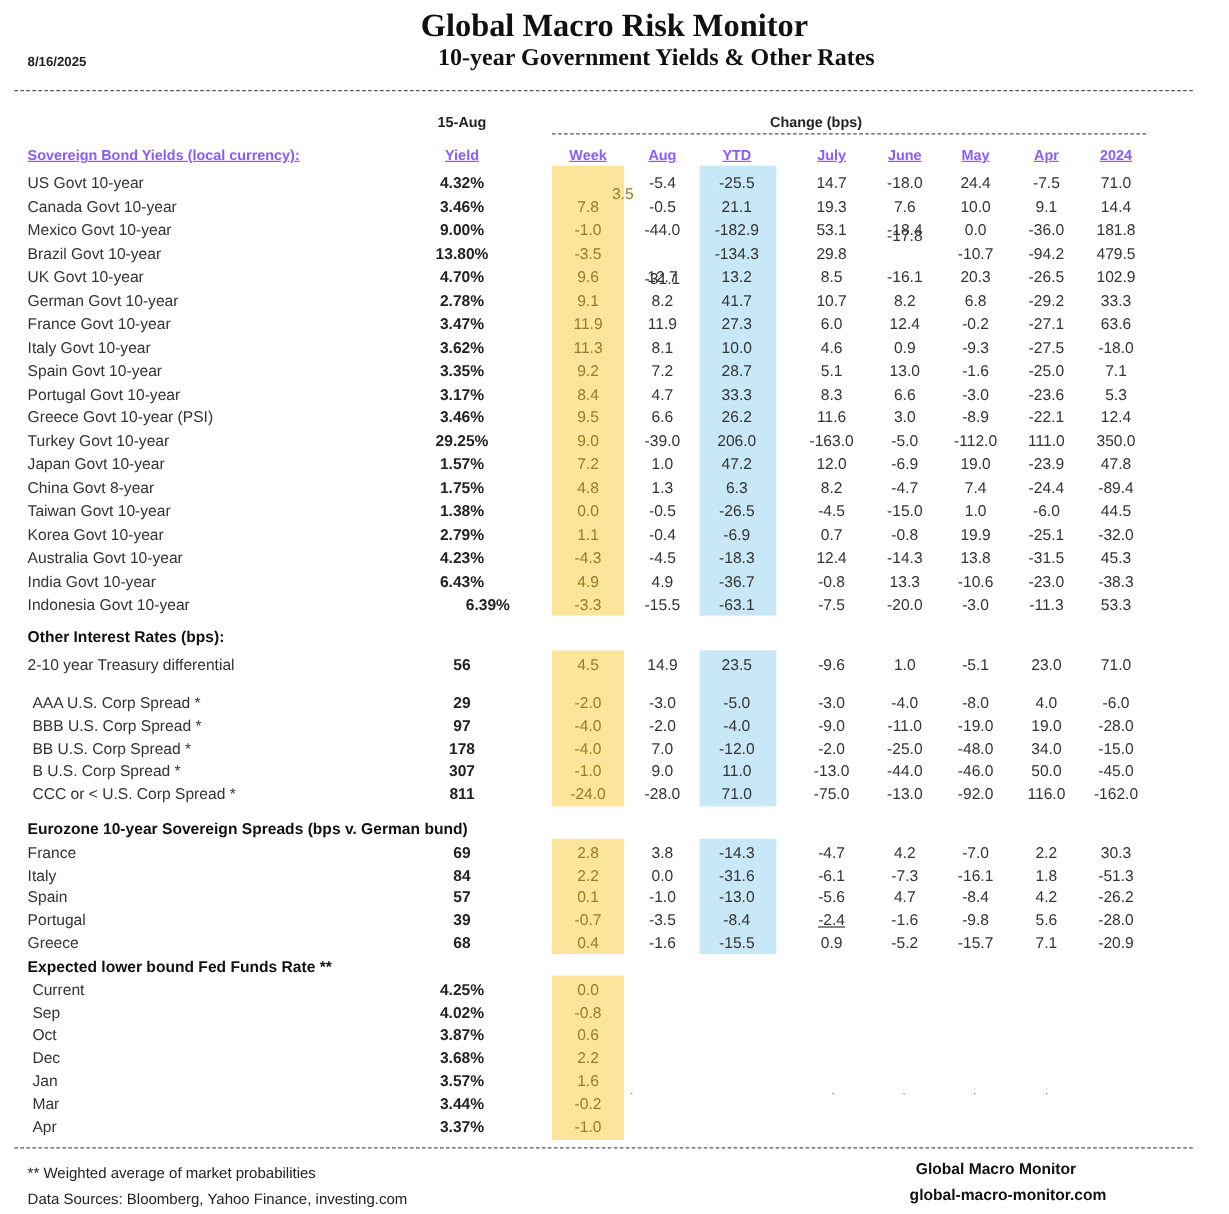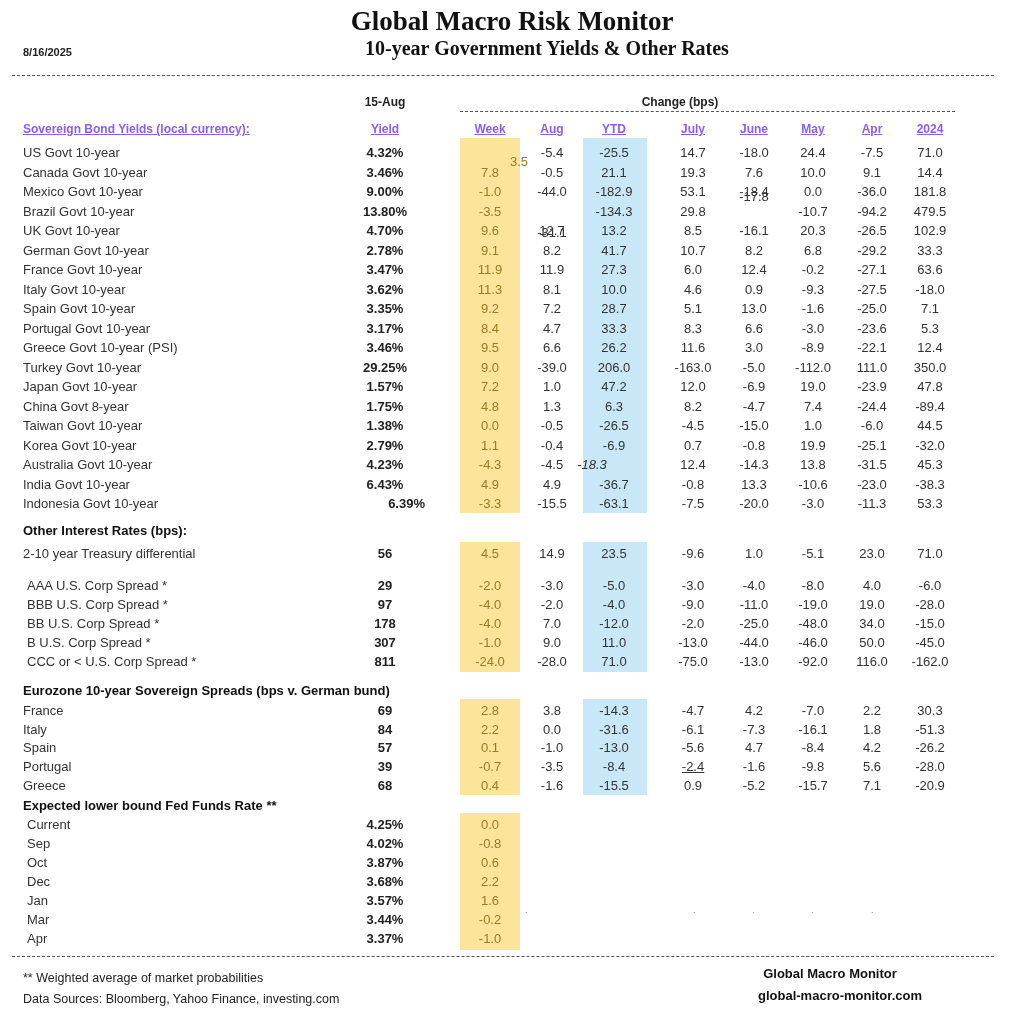--- a/index.html
+++ b/index.html
@@ -246,21 +246,21 @@
       <div class="cell num" style="top: 437.5px; left: 724px;">-0.8</div>
       <div class="cell num" style="top: 437.5px; left: 783px;">19.9</div>
       <div class="cell num" style="top: 437.5px; left: 842px;">-25.1</div>
       <div class="cell num" style="top: 437.5px; left: 900px;">-32.0</div>
     </div>
     <div>
       <div class="cell label " style="top: 457px;">Australia Govt 10-year</div>
       <div class="cell yield" style="top: 457px;">4.23%</div>
       <div class="cell num week" style="top: 457px; left: 460px;">-4.3</div>
       <div class="cell num" style="top: 457px; left: 522px;">-4.5</div>
-      <div class="cell num" style="top: 457px; left: 562px; font-style: italic;">-18.3</div>
+      <div class="cell num" style="top: 457px; left: 584px;">-18.3</div>
       <div class="cell num" style="top: 457px; left: 663px;">12.4</div>
       <div class="cell num" style="top: 457px; left: 724px;">-14.3</div>
       <div class="cell num" style="top: 457px; left: 783px;">13.8</div>
       <div class="cell num" style="top: 457px; left: 842px;">-31.5</div>
       <div class="cell num" style="top: 457px; left: 900px;">45.3</div>
     </div>
     <div>
       <div class="cell label " style="top: 476.5px;">India Govt 10-year</div>
       <div class="cell yield" style="top: 476.5px;">6.43%</div>
       <div class="cell num week" style="top: 476.5px; left: 460px;">4.9</div>

